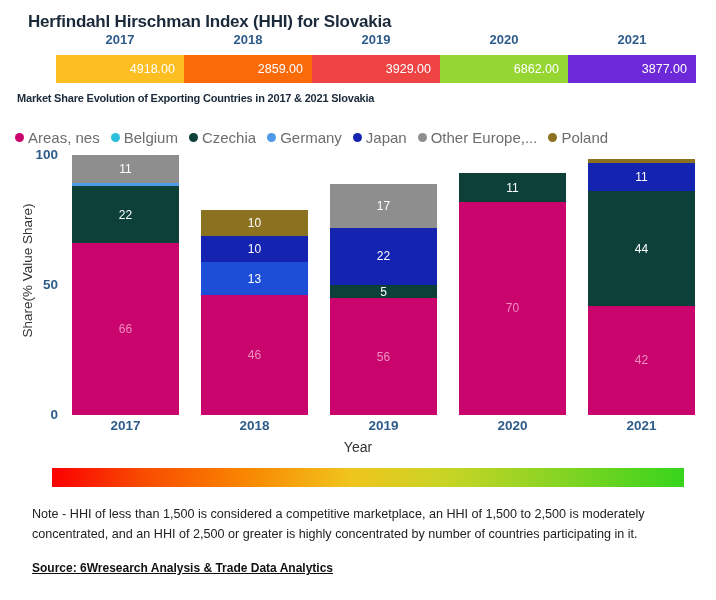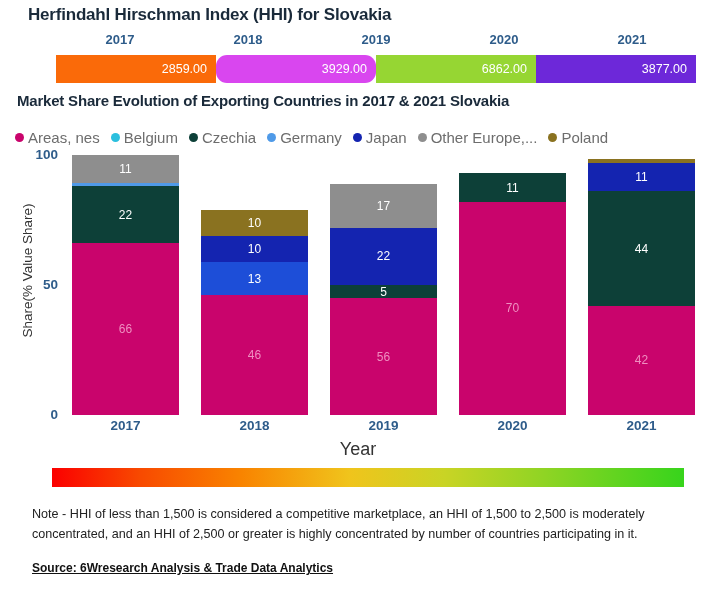--- a/index.html
+++ b/index.html
@@ -13,21 +13,21 @@
     font-family: "Liberation Sans", sans-serif;
     color: #222222;
     overflow: hidden;
     position: relative;
   }
 
   
   #hhi-title {
     position: absolute;
     left: 28px;
-    top: 5px;
+    top: 12px;
     font-size: 17px;
     font-weight: 600;
     color: #1a2a3a;
     letter-spacing: -0.2px;
     white-space: nowrap;
   }
   #hhi-year-row {
     position: absolute;
     left: 56px;
     top: 32px;
@@ -60,21 +60,21 @@
     box-sizing: border-box;
     font-size: 12.5px;
     color: #ffffff;
   }
 
   
   #chart-title {
     position: absolute;
     left: 17px;
     top: 92px;
-    font-size: 15px;
+    font-size: 11px;
     font-weight: 600;
     color: #1a2a3a;
     letter-spacing: -0.2px;
     white-space: nowrap;
   }
   #legend {
     position: absolute;
     left: 15px;
     top: 126px;
     width: 690px;
@@ -187,21 +187,21 @@
     color: #2e5c8a;
     padding-right: 8px;
     box-sizing: border-box;
   }
   #x-axis-title {
     position: absolute;
     left: 0;
     top: 439px;
     width: 716px;
     text-align: center;
-    font-size: 18px;
+    font-size: 14px;
     color: #333333;
   }
 
   
   #gradient-scale {
     position: absolute;
     left: 52px;
     top: 468px;
     width: 632px;
     height: 19px;
@@ -234,22 +234,23 @@
 
 <div id="hhi-year-row">
     <div class="hhi-year">2017</div>
     <div class="hhi-year">2018</div>
     <div class="hhi-year">2019</div>
     <div class="hhi-year">2020</div>
     <div class="hhi-year">2021</div>
   </div>
 
 <div id="hhi-bar">
+    <div class="hhi-cell" style="background: rgb(252, 190, 33);">4918.00</div>
     <div class="hhi-cell" style="background: rgb(250, 106, 9);">2859.00</div>
-    <div class="hhi-cell" style="background: #d946ef; border-radius: 11px;">3929.00</div>
+    <div class="hhi-cell" style="background: #ef4444;">3929.00</div>
     <div class="hhi-cell" style="background: rgb(150, 214, 51);">6862.00</div>
     <div class="hhi-cell" style="background: #6d28d9;">3877.00</div>
   </div>
 
 <div id="chart-title">Market Share Evolution of Exporting Countries in 2017 &amp; 2021 Slovakia</div>
 
 <div id="legend">
     <div class="legend-item">
       <span class="legend-dot" style="background: rgb(201, 4, 108);"></span>
       <span class="legend-label">Areas, nes</span>

